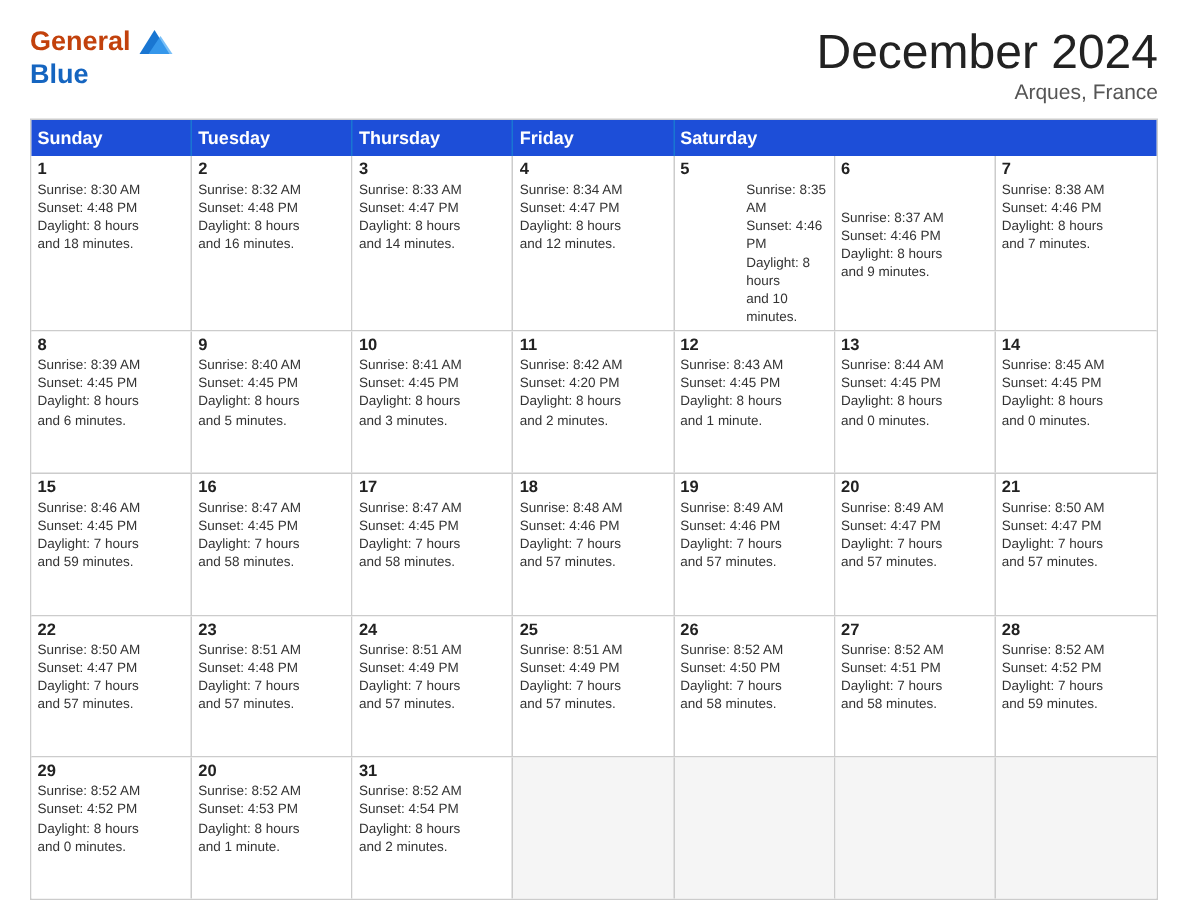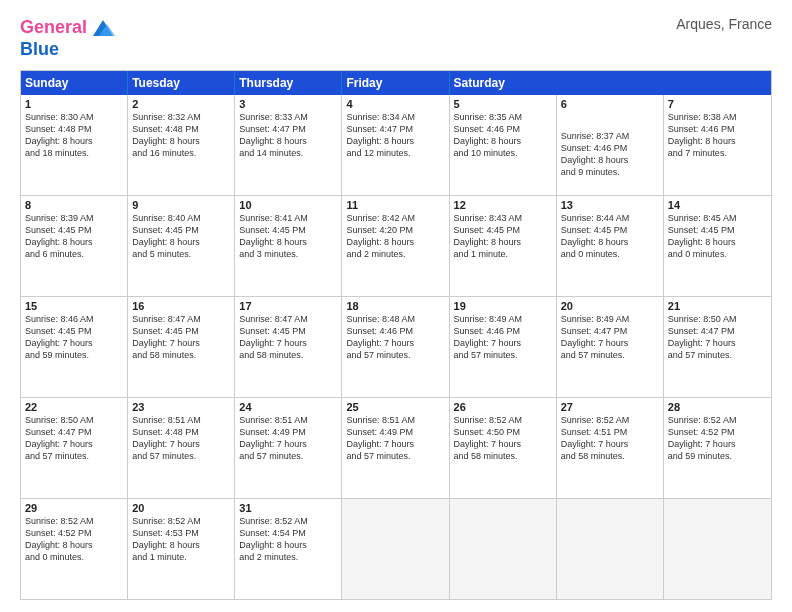--- a/index.html
+++ b/index.html
@@ -27,21 +27,21 @@
       display: flex;
       align-items: center;
     }
     .logo-text {
       font-size: 18px;
       font-weight: bold;
       color: #333;
       line-height: 1.1;
     }
     .logo-text span {
-      color: #ec4899;
+      color: #c2410c;
     }
     .logo-icon {
       width: 28px;
       height: 24px;
       margin-left: 2px;
     }
     .title-block {
       text-align: right;
     }
     .month-title {
@@ -122,20 +122,21 @@
 
           <svg class="logo-icon" viewBox="0 0 28 24" xmlns="http://www.w3.org/2000/svg">
             <polygon points="4,20 14,4 24,20" fill="#1976d2"></polygon>
             <polygon points="10,20 18,8 26,20" fill="#42a5f5" opacity="0.7"></polygon>
           </svg>
         </div>
         <span class="logo-text" style="color:#1565c0;font-size:18px;font-weight:bold;">Blue</span>
       </div>
     </div>
     <div class="title-block">
+      <div class="month-title">December 2024</div>
       <div class="location">Arques, France</div>
     </div>
   </div>
 
   <div class="calendar">
     <div class="cal-header-row">
     <div class="cal-header-cell">Sunday</div>
         <div class="cal-header-cell">Tuesday</div>
         <div class="cal-header-cell">Thursday</div>
         <div class="cal-header-cell">Friday</div>
@@ -166,21 +167,21 @@
           </div>
           <div class="cal-cell">
             <span class="day-num">4</span>
             <div class="cell-text" style="white-space: pre-line;">Sunrise: 8:34 AM
 Sunset: 4:47 PM
 Daylight: 8 hours
 and 12 minutes.</div>
           </div>
           <div class="cal-cell">
             <span class="day-num">5</span>
-            <div class="cell-text" style="white-space: pre-line;">Sunrise: 8:35 AM
+            <div class="cell-text" style="white-space: pre-line; margin-left: 44px;">Sunrise: 8:35 AM
 Sunset: 4:46 PM
 Daylight: 8 hours
 and 10 minutes.</div>
           </div>
           <div class="cal-cell">
             <span class="day-num">6</span>
             <div class="cell-text" style="white-space: pre-line; margin-top: 20px;">Sunrise: 8:37 AM
 Sunset: 4:46 PM
 Daylight: 8 hours
 and 9 minutes.</div>

